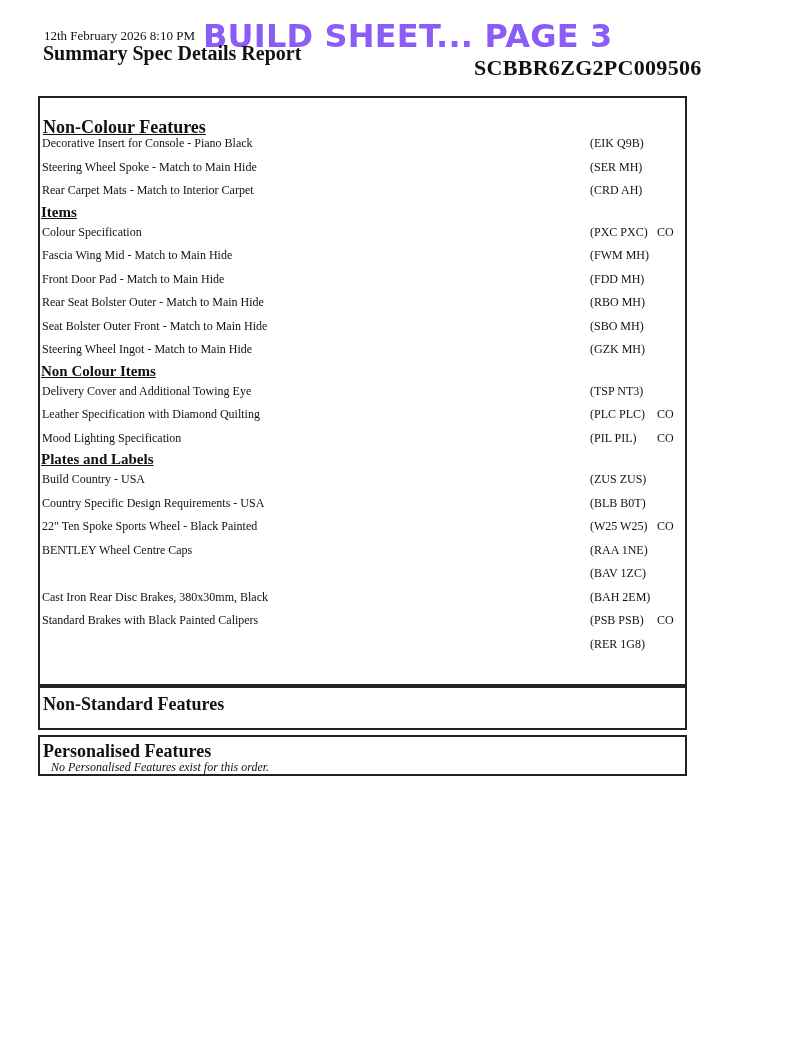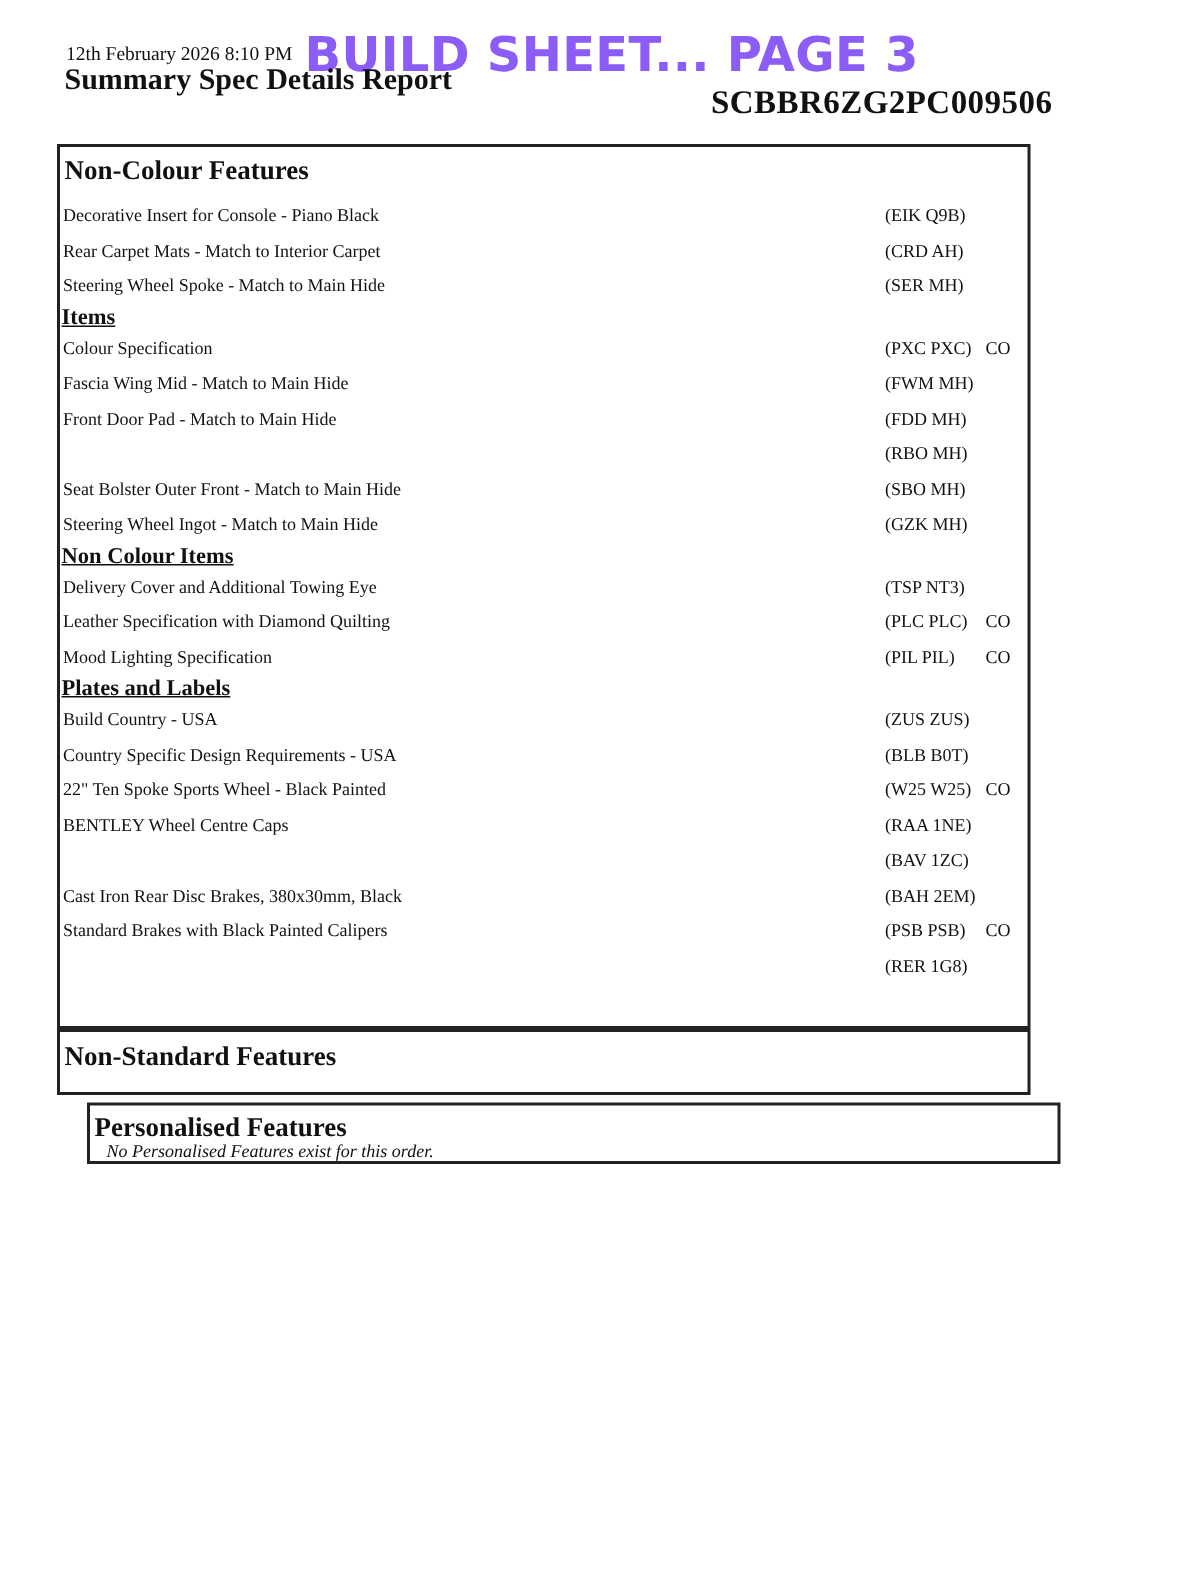--- a/index.html
+++ b/index.html
@@ -7,24 +7,24 @@
          font-family: "Liberation Serif", serif; color: #111; }
   .hdr-date { position: absolute; left: 44px; top: 28px; font-size: 13px; }
   .hdr-banner { position: absolute; left: 203px; top: 16px; font-family: "DejaVu Sans", sans-serif;
                 font-weight: bold; font-size: 32px; color: #8b5cf6; letter-spacing: 0.2px; line-height: 40px; }
   .hdr-title { position: absolute; left: 43px; top: 42px; font-size: 20px; font-weight: bold; }
   .hdr-vin { position: absolute; left: 474px; top: 55px; font-size: 22px; font-weight: bold; letter-spacing: 0.3px; text-align: right; }
 
   .box { position: absolute; left: 38px; width: 649px; border: 2px solid #222; box-sizing: border-box; }
   .box-main { top: 96px; height: 590px; }
   .box-ns { top: 686px; height: 44px; padding-left: 12px; }
-  .box-pf { top: 735px; height: 41px; margin-left: 20px; }
+  .box-pf { top: 735px; height: 41px; }
 
   .box-title { font-size: 18px; font-weight: bold; position: absolute; left: 3px; }
-  .box-main .box-title { top: 5px; }
+  .box-main .box-title { top: 19px; text-decoration: underline; }
   .box-ns .box-title { top: 6px; }
   .box-pf .box-title { top: 4px; }
   .pf-note { position: absolute; left: 11px; top: 23px; font-size: 12px; font-style: italic; }
 
   .rows { position: absolute; left: 0; top: 34px; right: 0; }
   .group-head { font-size: 15px; font-weight: bold; text-decoration: underline; padding-left: 1px;
                 height: 18px; line-height: 18px; }
   .row { position: relative; height: 23.5px; font-size: 12px; line-height: 23.5px; }
   .row .label { position: absolute; left: 2px; text-align: right; }
   .row .code { position: absolute; left: 550px; }
@@ -41,27 +41,27 @@
 <div class="box box-main">
   <div class="box-title">Non-Colour Features</div>
   <div class="rows" id="groups">
       <div>
         <div class="row">
           <span class="label">Decorative Insert for Console - Piano Black</span>
           <span class="code">(EIK Q9B)</span>
           <span class="flag"></span>
         </div>
         <div class="row">
-          <span class="label">Rear Carpet Mats - Match to Interior Carpet</span>
-          <span class="code">(CRD AH)</span>
+          <span class="label">Steering Wheel Spoke - Match to Main Hide</span>
+          <span class="code">(SER MH)</span>
           <span class="flag"></span>
         </div>
         <div class="row">
-          <span class="label">Steering Wheel Spoke - Match to Main Hide</span>
-          <span class="code">(SER MH)</span>
+          <span class="label">Rear Carpet Mats - Match to Interior Carpet</span>
+          <span class="code">(CRD AH)</span>
           <span class="flag"></span>
         </div>
       </div>
       <div>
         <div class="group-head">Items</div>
         <div class="row">
           <span class="label"> Colour Specification</span>
           <span class="code">(PXC PXC)</span>
           <span class="flag">CO</span>
         </div>
@@ -69,20 +69,21 @@
           <span class="label">Fascia Wing Mid - Match to Main Hide</span>
           <span class="code">(FWM MH)</span>
           <span class="flag"></span>
         </div>
         <div class="row">
           <span class="label">Front Door Pad - Match to Main Hide</span>
           <span class="code">(FDD MH)</span>
           <span class="flag"></span>
         </div>
         <div class="row">
+          <span class="label">Rear Seat Bolster Outer - Match to Main Hide</span>
           <span class="code">(RBO MH)</span>
           <span class="flag"></span>
         </div>
         <div class="row">
           <span class="label">Seat Bolster Outer Front - Match to Main Hide</span>
           <span class="code">(SBO MH)</span>
           <span class="flag"></span>
         </div>
         <div class="row">
           <span class="label">Steering Wheel Ingot - Match to Main Hide</span>

